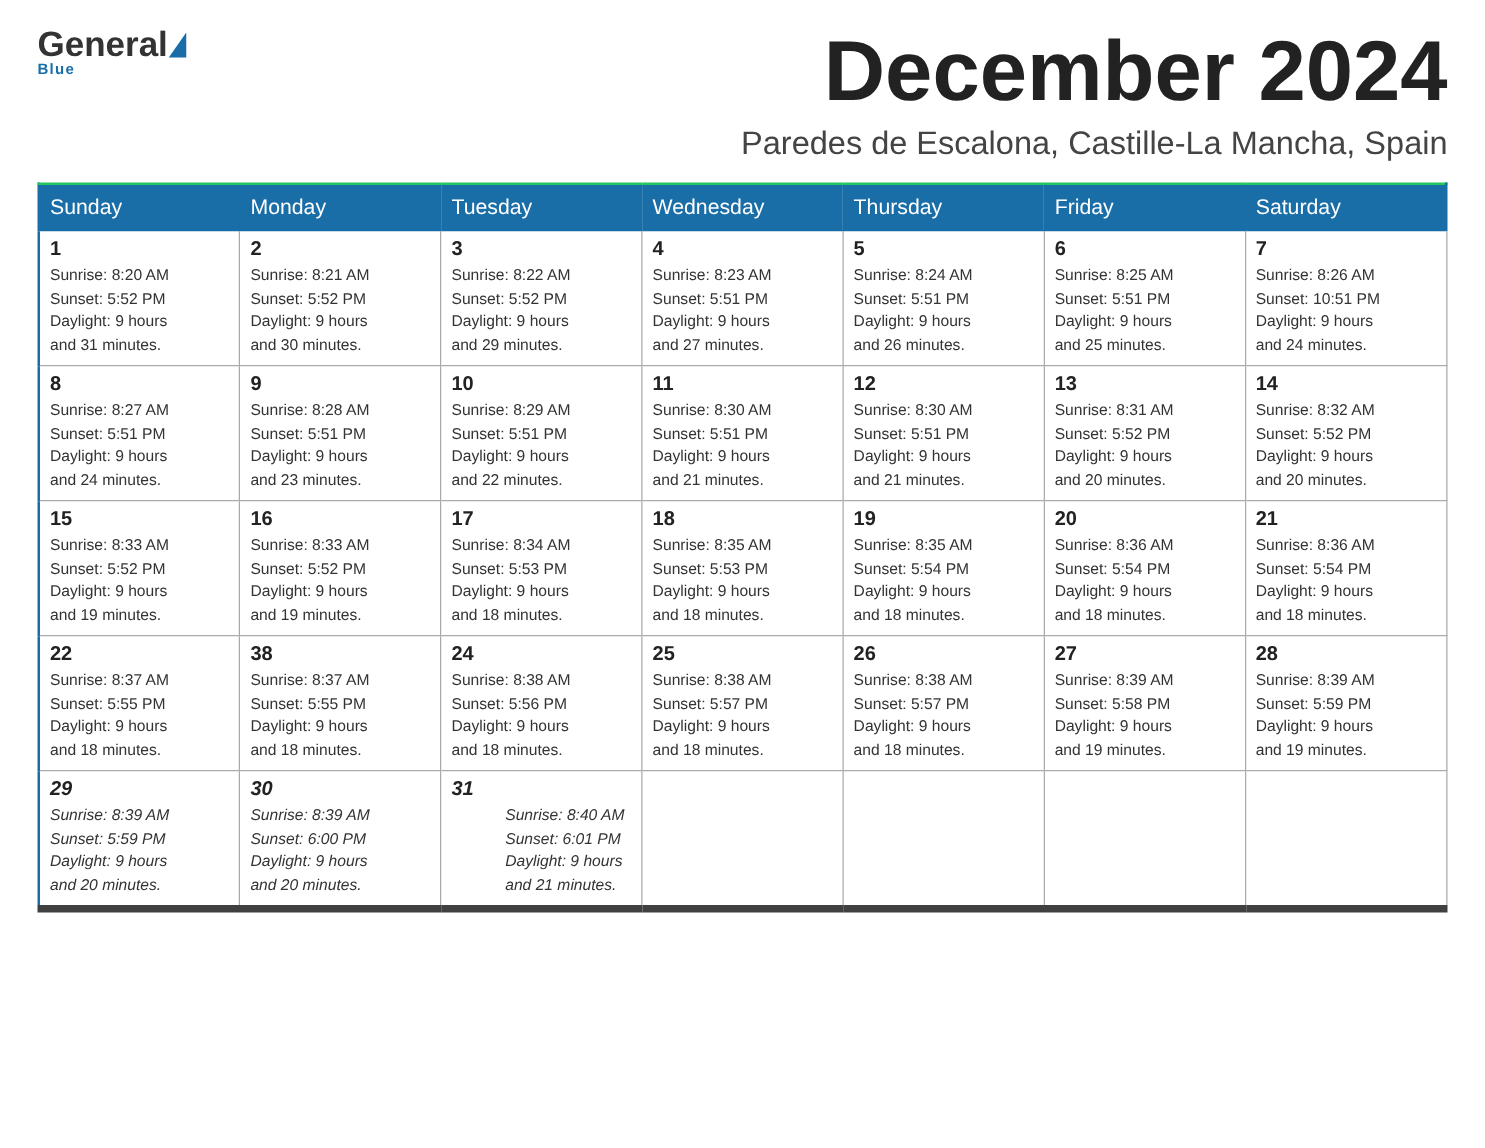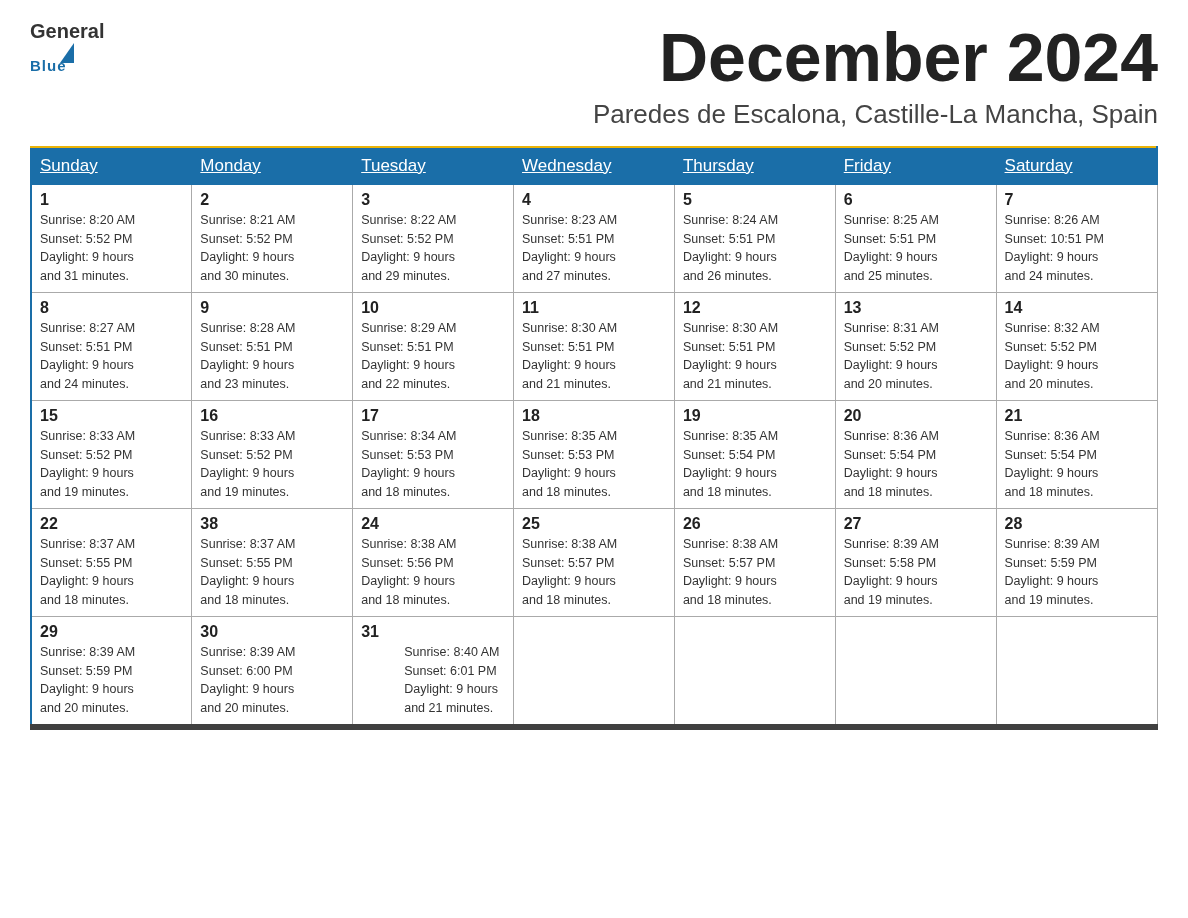--- a/index.html
+++ b/index.html
@@ -17,37 +17,36 @@
       margin-bottom: 16px;
     }
     .logo {
       display: flex;
       flex-direction: column;
       align-items: flex-start;
     }
     .logo-text {
       display: flex;
       align-items: center;
-      font-size: 20px;
+      font-size: 28px;
       font-weight: bold;
       color: #333;
-      flex-direction: column;
     }
     .logo-general { color: #333; }
     .logo-triangle {
       display: inline-block;
       width: 0;
       height: 0;
       border-left: 14px solid transparent;
       border-bottom: 20px solid #1a6ea8;
       margin: 0 1px;
     }
     .logo-blue-line {
       color: #1a6ea8;
-      font-size: 15px;
+      font-size: 12px;
       font-weight: bold;
       margin-top: -4px;
       letter-spacing: 1px;
     }
     .title-area {
       text-align: right;
     }
     .calendar-title {
       font-size: 68px;
       font-weight: bold;
@@ -94,30 +93,30 @@
     .day-info {
       font-size: 12.5px;
       line-height: 1.5;
       color: #333;
     }
     .empty-cell {
       background: #fff;
     }
     tbody tr:last-child td {
       border-bottom: 6px solid #404040;
+      font-style: italic;
     }
     thead tr th:first-child {
       border-left: 2px solid #1a6ea8;
     }
     thead tr th:last-child {
       border-right: 2px solid #1a6ea8;
     }
     thead tr th {
-      border-top: 2px solid #eab308;
-      text-decoration: underline;
+      border-top: 2px solid #22c55e;
     }
   </style>
 </head>
 <body>
 
 <div class="header-area">
   <div class="logo">
     <div class="logo-text">
       <span class="logo-general">General</span>
       <span class="logo-triangle"></span>

